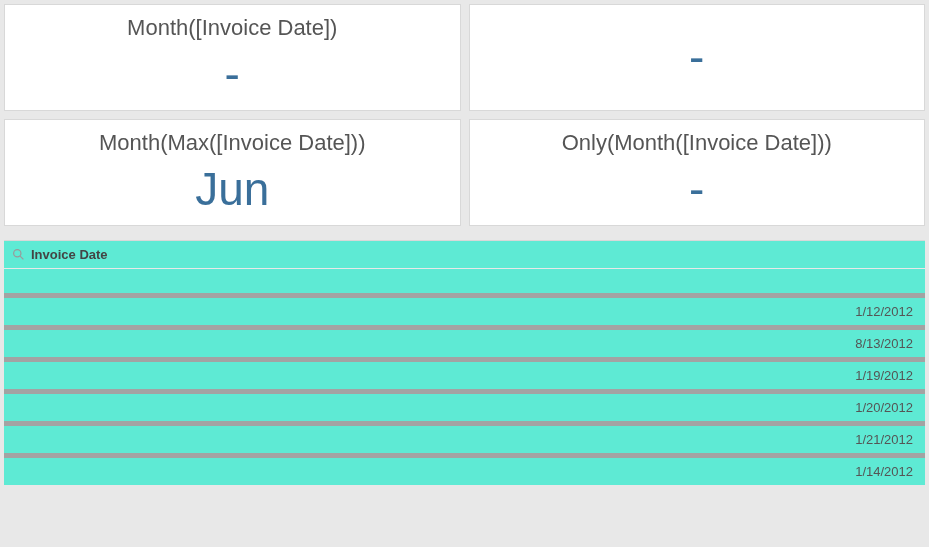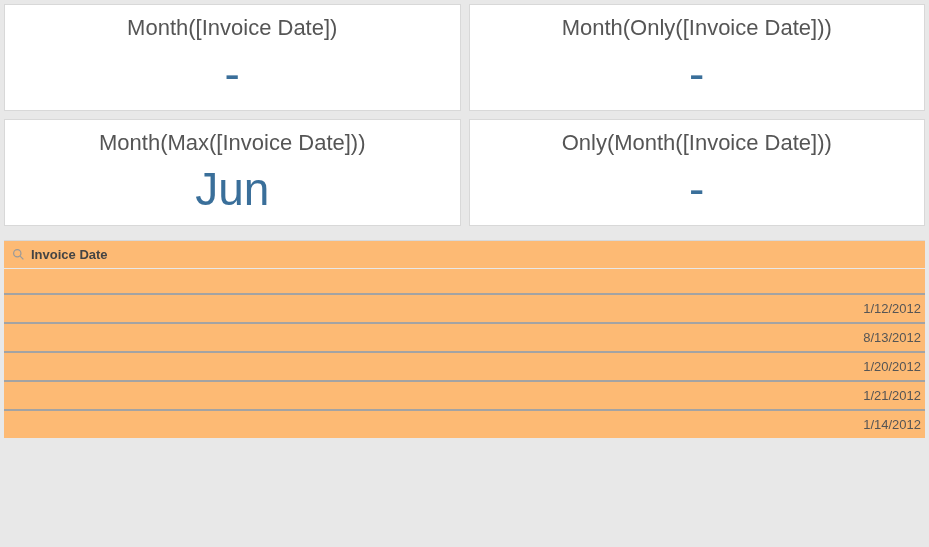--- a/index.html
+++ b/index.html
@@ -47,21 +47,21 @@
       flex: 1;
       display: flex;
       align-items: center;
       justify-content: center;
     }
     .divider {
       height: 10px;
       background: #e8e8e8;
     }
     .list-panel {
-      background: #fdba74;
+      background: #5eead4;
       border-top: 1px solid #d8d8d8;
       margin: 4px 4px 0 4px;
     }
     .list-header {
       display: flex;
       align-items: center;
       padding: 6px 8px;
       font-size: 13px;
       font-weight: bold;
       color: #444444;
@@ -71,38 +71,37 @@
     .search-icon {
       width: 13px;
       height: 13px;
       color: #9a9a9a;
       flex-shrink: 0;
     }
     .list-spacer {
       height: 24px;
     }
     .list-row {
-      border-top: 2px solid #a3a3a3;
-      padding: 6px 4px;
+      border-top: 5px solid #a3a3a3;
+      padding: 6px 12px;
       font-size: 13px;
       color: #555555;
       text-align: right;
       cursor: pointer;
     }
   </style>
 </head>
 <body>
 
 <div class="kpi-grid">
   <div class="kpi-card">
     <div class="kpi-title">Month([Invoice Date])</div>
     <div class="kpi-value">-</div>
   </div>
   <div class="kpi-card">
-    <div class="kpi-title">Month(Only([Invoice Date]))</div>
     <div class="kpi-value">-</div>
   </div>
   <div class="kpi-card">
     <div class="kpi-title">Month(Max([Invoice Date]))</div>
     <div class="kpi-value">Jun</div>
   </div>
   <div class="kpi-card">
     <div class="kpi-title">Only(Month([Invoice Date]))</div>
     <div class="kpi-value">-</div>
   </div>
@@ -114,16 +113,17 @@
   <div class="list-header">
     <svg class="search-icon" viewBox="0 0 16 16" fill="none" stroke="currentColor" stroke-width="1.5">
       <circle cx="6.5" cy="6.5" r="4.5"></circle>
       <line x1="10" y1="10" x2="14" y2="14"></line>
     </svg>
     <span>Invoice Date</span>
   </div>
   <div class="list-spacer"></div>
   <div class="list-row">1/12/2012</div>
   <div class="list-row">8/13/2012</div>
+  <div class="list-row">1/19/2012</div>
   <div class="list-row">1/20/2012</div>
   <div class="list-row">1/21/2012</div>
   <div class="list-row">1/14/2012</div>
 </div>
 
 </body></html>

